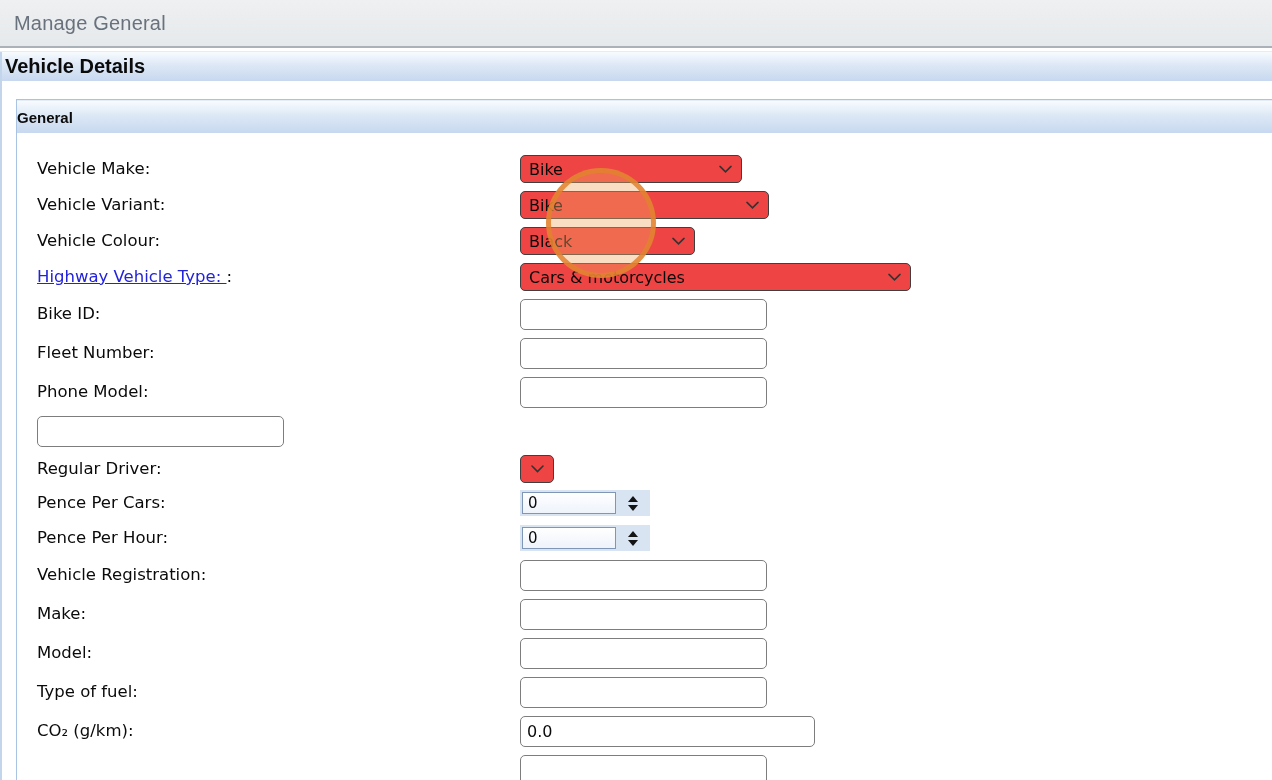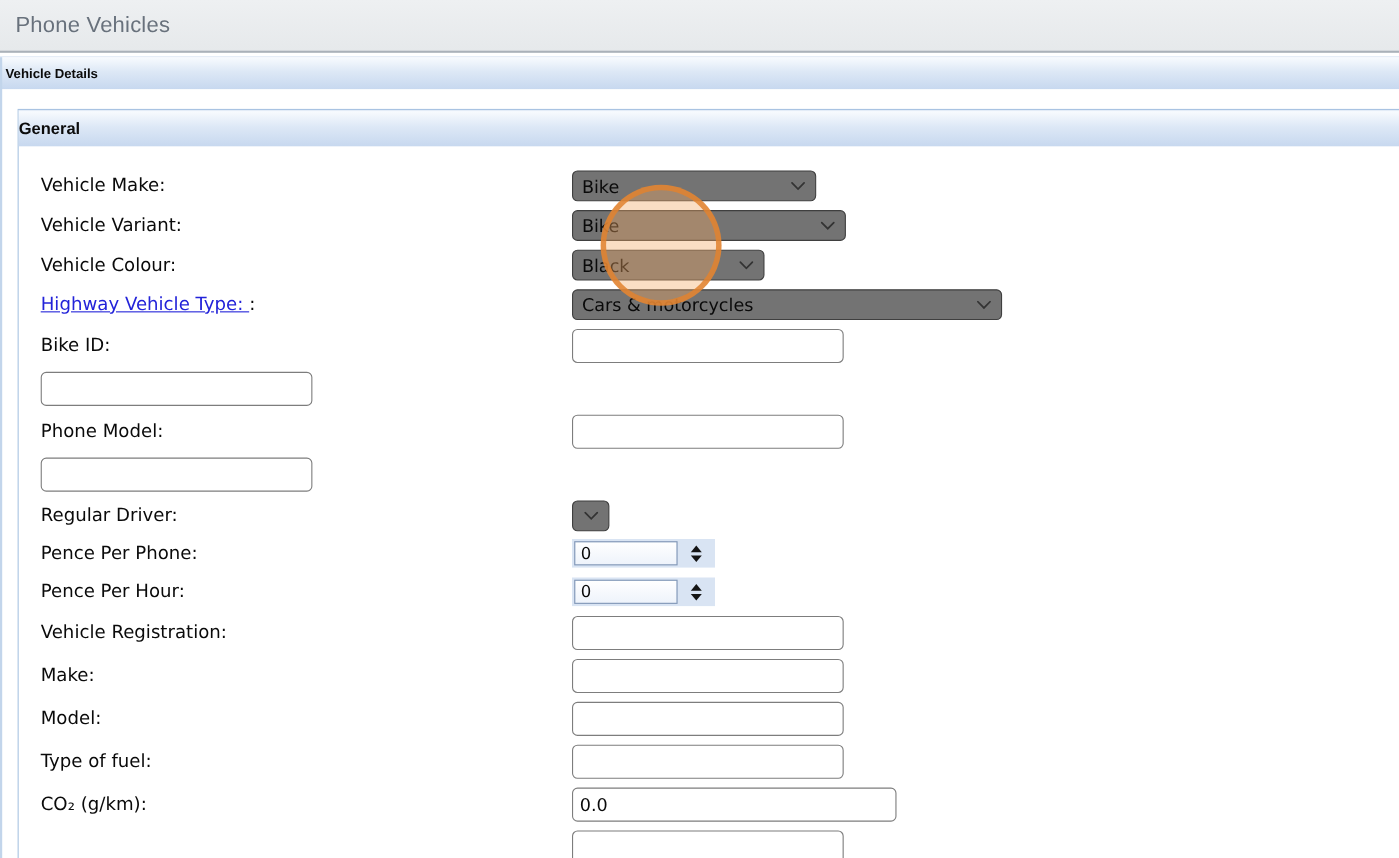--- a/index.html
+++ b/index.html
@@ -23,21 +23,21 @@
   
   .bluebar{
     background:linear-gradient(180deg,#f8fbfe 0%,#dde8f6 45%,#c7d8ef 100%);
     border-top:1px solid #e3ecf7;
   }
   .vd-bar{
     margin-top:3px;height:29px;display:flex;align-items:center;
   }
   .vd-bar .vd-title{
     margin-left:5px;font-family:"Liberation Sans",sans-serif;
-    font-size:12px;font-weight:bold;color:#0b0b0b;
+    font-size:20px;font-weight:bold;color:#0b0b0b;
   }
   
   .outer-left-edge{
     position:absolute;left:0;top:52px;bottom:0;width:2px;background:#c2d5eb;
   }
   
   .section-box{
     position:absolute;left:16px;top:99px;right:-3px;bottom:-5px;
     border:1px solid #a9c3e2;background:#ffffff;
   }
@@ -56,21 +56,21 @@
   .row.r-rd{height:28px;margin-bottom:7px;}
   .row.r-spin{height:26px;margin-bottom:9px;}
   .row-label{
     width:483px;flex:none;font-size:16.5px;color:#0a0a0a;line-height:1.1;
     white-space:nowrap;
   }
   .row-label a{color:#2323d9;text-decoration:underline;}
   
   .sel{
     position:relative;height:100%;box-sizing:border-box;
-    border:1.5px solid #3f3f3f;border-radius:5px;background:#737373;
+    border:1.5px solid #3f3f3f;border-radius:5px;background:#ef4444;
     display:flex;align-items:center;padding-left:8px;
     font-size:16px;color:#0a0a0a;
   }
   .sel .chev{position:absolute;right:9px;top:50%;transform:translateY(-46%);display:flex;}
   .sel.small{padding-left:0;justify-content:center;}
   .sel.small .chev{position:static;transform:none;}
   
   .txt{
     height:100%;box-sizing:border-box;border:1.5px solid #7d7d7d;border-radius:5px;
     background:#ffffff;font-size:16px;color:#0a0a0a;padding:0 4px 0 6px;
@@ -95,21 +95,21 @@
     box-sizing:border-box;border-radius:50%;
     border:5px solid rgba(224,130,47,0.85);
     background:rgba(243,168,100,0.38);
     pointer-events:none;z-index:50;
   }
 </style>
 </head>
 <body>
 
 <div class="topbar">
-  <span class="tab-title">Phone Vehicles</span>
+  <span class="tab-title">Manage General</span>
 </div>
 
 <div class="bluebar vd-bar">
   <span class="vd-title">Vehicle Details</span>
 </div>
 
 <div class="outer-left-edge"></div>
 
 <div class="section-box">
   <div class="bluebar section-header">
@@ -158,41 +158,42 @@
               <path d="M1 1 L6.5 6.6 L12 1" stroke="#333" stroke-width="1.6" fill="none" stroke-linecap="round"></path>
             </svg>
           </span>
         </div>
       </div>
       <div class="row r-text">
         <div class="row-label">Bike ID:</div>
         <input type="text" class="txt" style="width: 247px;">
       </div>
       <div class="row r-text">
+        <div class="row-label">Fleet Number:</div>
         <input type="text" class="txt" style="width: 247px;">
       </div>
       <div class="row r-text">
         <div class="row-label">Phone Model:</div>
         <input type="text" class="txt" style="width: 247px;">
       </div>
       <div class="row r-text">
         <input type="text" class="txt" style="width: 247px;">
       </div>
       <div class="row r-rd">
         <div class="row-label">Regular Driver:</div>
         <div class="sel small" style="width: 34px;">
           <span class="chev">
             <svg width="13" height="8" viewBox="0 0 13 8">
               <path d="M1 1 L6.5 6.6 L12 1" stroke="#333" stroke-width="1.6" fill="none" stroke-linecap="round"></path>
             </svg>
           </span>
         </div>
       </div>
       <div class="row r-spin">
-        <div class="row-label">Pence Per Phone:</div>
+        <div class="row-label">Pence Per Cars:</div>
         <div class="spinner">
           <div class="spin-field">0</div>
           <div class="spin-btns">
             <div class="spin-up"></div>
             <div class="spin-down"></div>
           </div>
         </div>
       </div>
       <div class="row r-spin">
         <div class="row-label">Pence Per Hour:</div>

